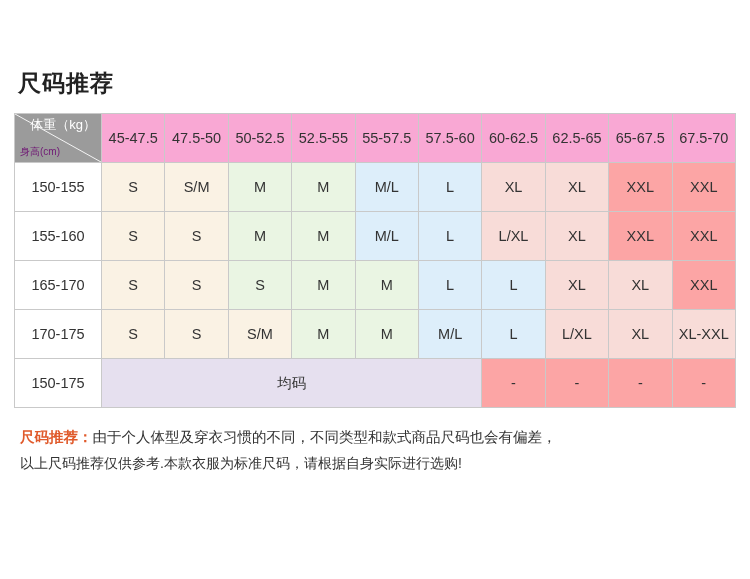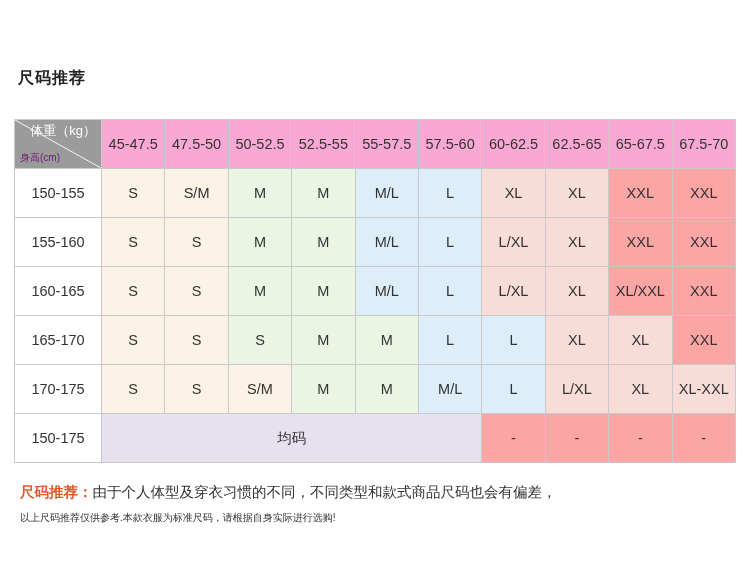--- a/index.html
+++ b/index.html
@@ -15,29 +15,29 @@
     overflow: hidden;
   }
   .page {
     position: relative;
     width: 750px;
     height: 579px;
     box-sizing: border-box;
     padding: 0 14px;
   }
   .title {
-    font-size: 16px;
+    font-size: 23px;
     font-weight: bold;
     color: #222222;
     padding-top: 68px;
     padding-left: 4px;
     letter-spacing: 1px;
   }
   table.size-table {
-    margin-top: 30px;
+    margin-top: 14px;
     border-collapse: collapse;
     width: 722px;
     table-layout: fixed;
     border-radius: 8px;
   }
   table.size-table td,
   table.size-table th {
     border: 1px solid #c9c9c9;
     text-align: center;
     vertical-align: middle;
@@ -107,21 +107,21 @@
     font-size: 14.5px;
     line-height: 26px;
     color: #333333;
   }
   .note .kw {
     color: #e05a2b;
     font-weight: bold;
   }
   .note-line2 {
     padding-left: 6px;
-    font-size: 10px;
+    font-size: 14px;
     line-height: 26px;
     color: #333333;
   }
 </style>
 </head>
 <body>
 
 <div class="page">
 
   <div class="title">尺码推荐</div>
@@ -171,33 +171,20 @@
         <td class="c-green">M</td>
         <td class="c-green">M</td>
         <td class="c-blue">M/L</td>
         <td class="c-blue">L</td>
         <td class="c-pink">L/XL</td>
         <td class="c-pink">XL</td>
         <td class="c-white">XXL</td>
         <td class="c-white">XXL</td>
       </tr>
 
-      <tr>
-        <td class="rowhead">160-165</td>
-        <td class="c-beige">S</td>
-        <td class="c-beige">S</td>
-        <td class="c-green">M</td>
-        <td class="c-green">M</td>
-        <td class="c-blue">M/L</td>
-        <td class="c-blue">L</td>
-        <td class="c-pink">L/XL</td>
-        <td class="c-pink">XL</td>
-        <td class="c-white">XL/XXL</td>
-        <td class="c-white">XXL</td>
-      </tr>
 
       <tr>
         <td class="rowhead">165-170</td>
         <td class="c-beige">S</td>
         <td class="c-beige">S</td>
         <td class="c-green">S</td>
         <td class="c-green">M</td>
         <td class="c-green">M</td>
         <td class="c-blue">L</td>
         <td class="c-blue">L</td>

